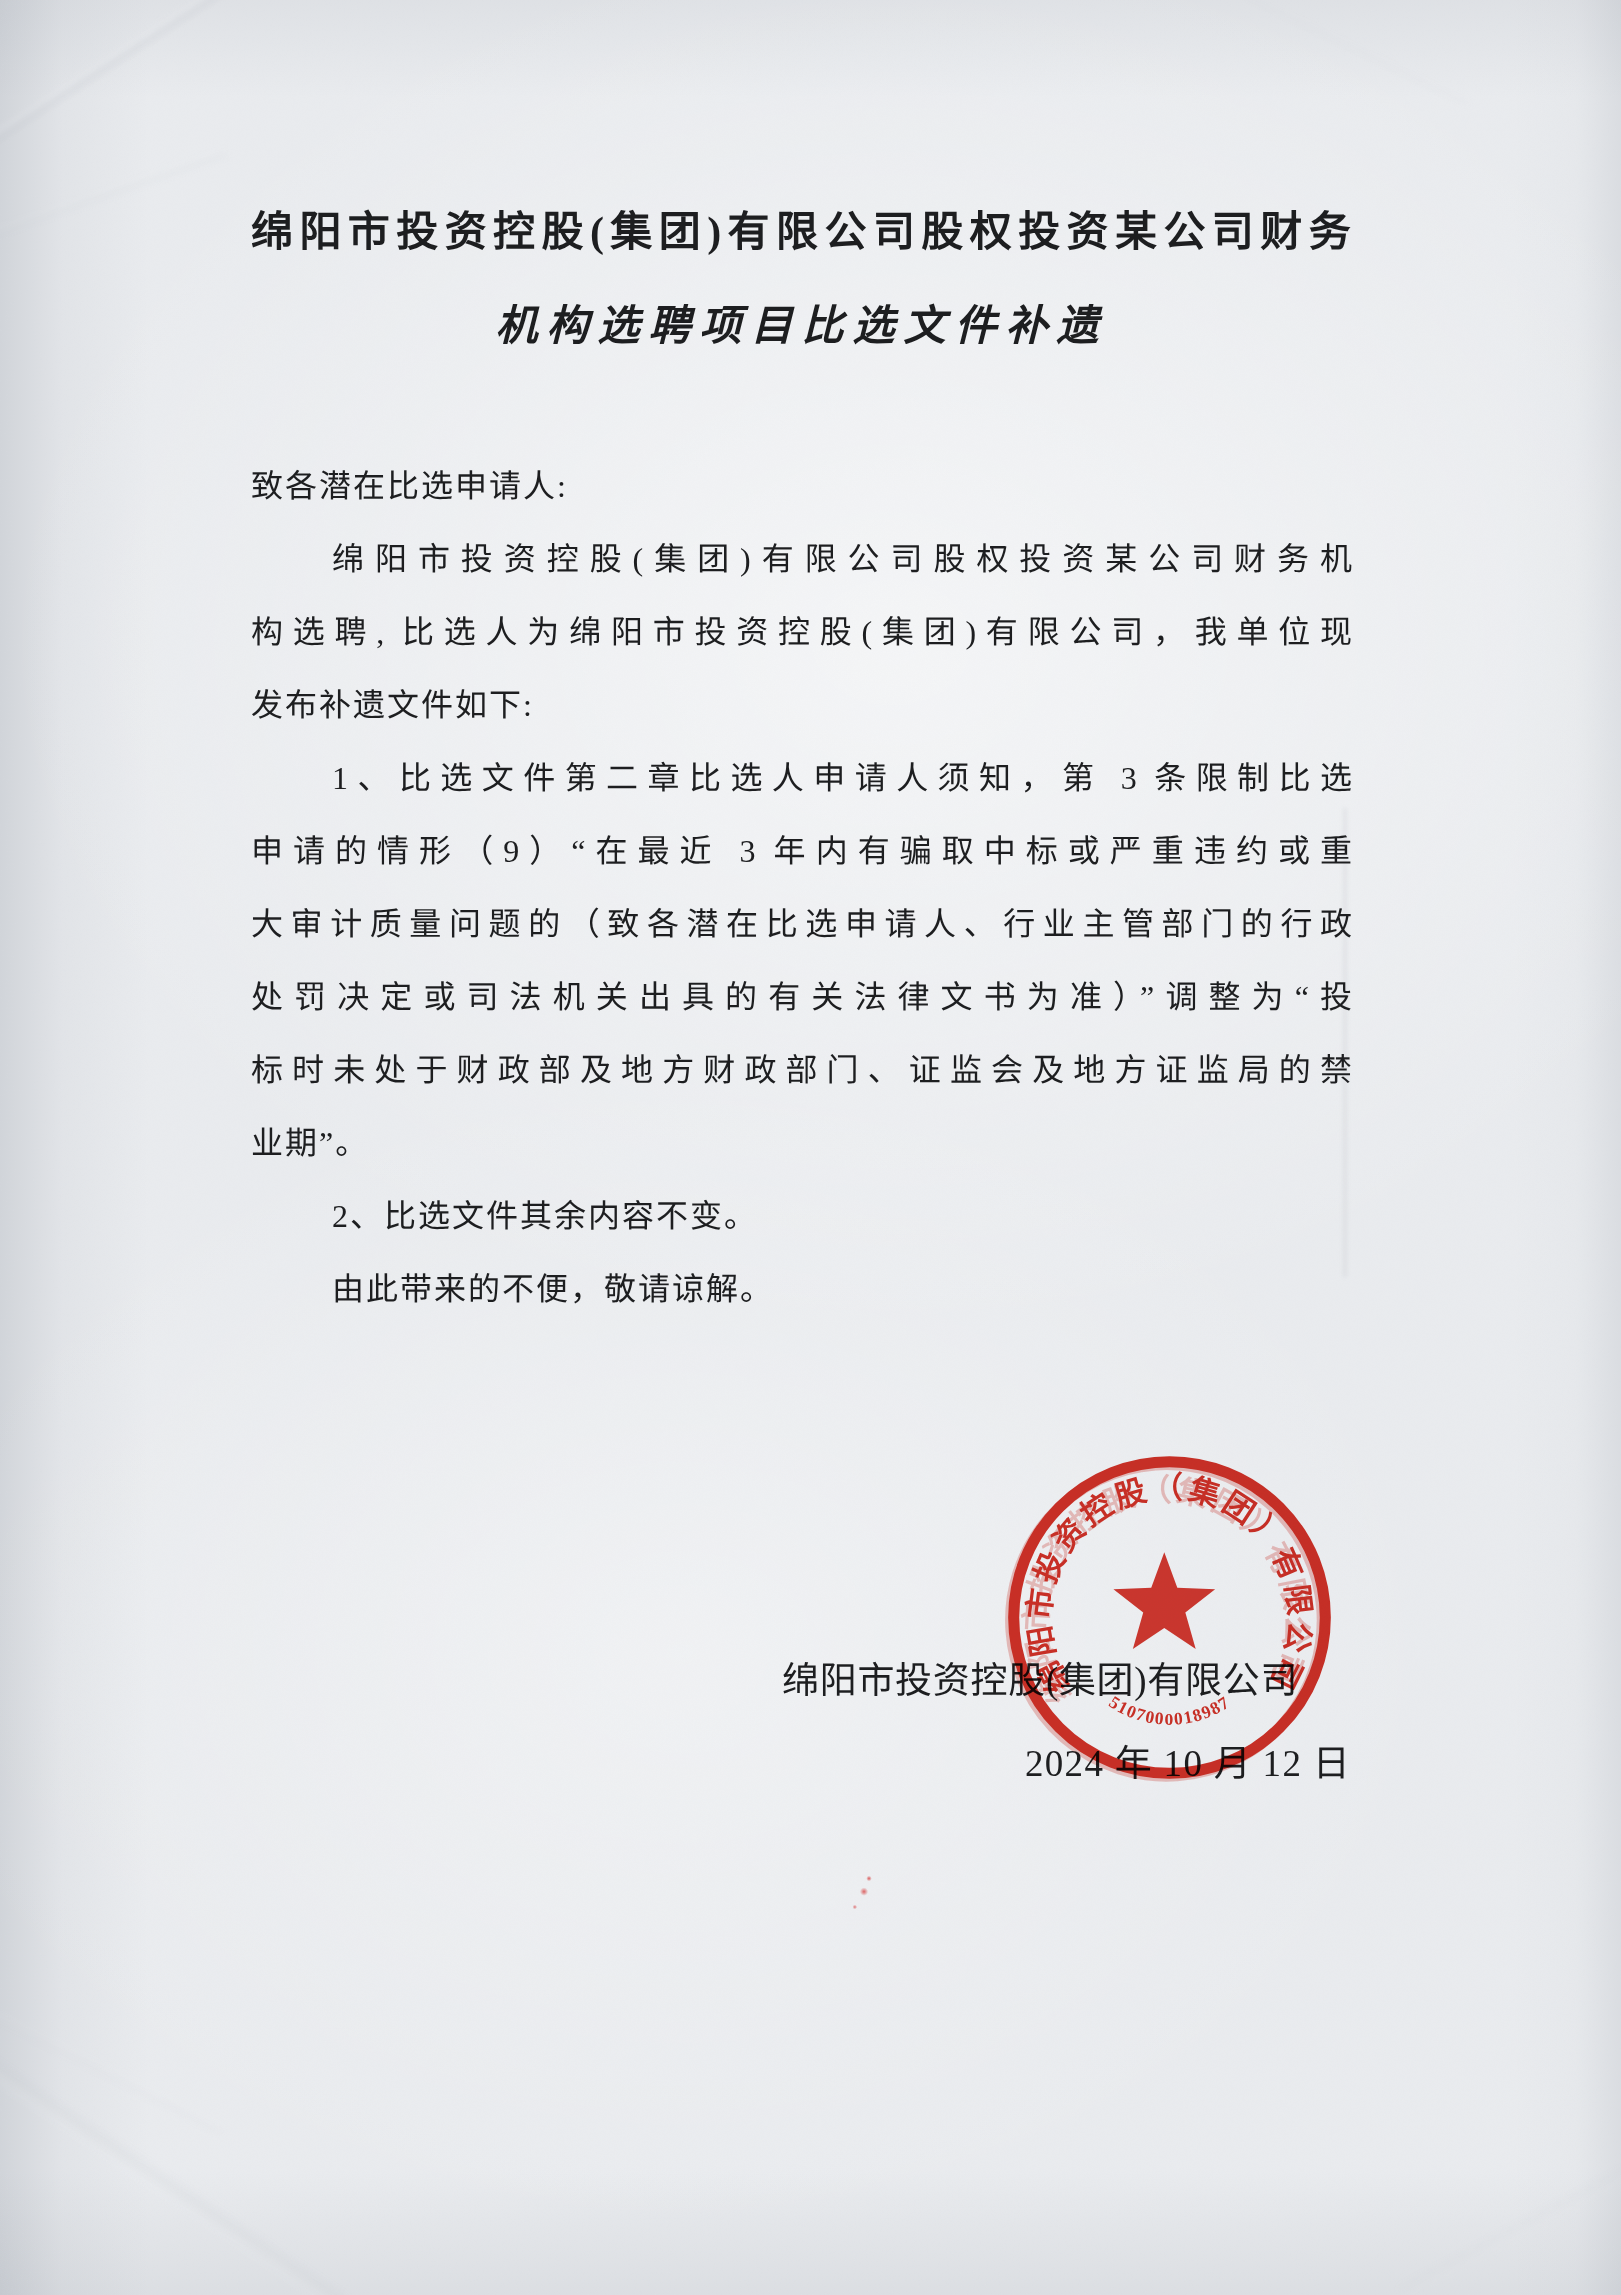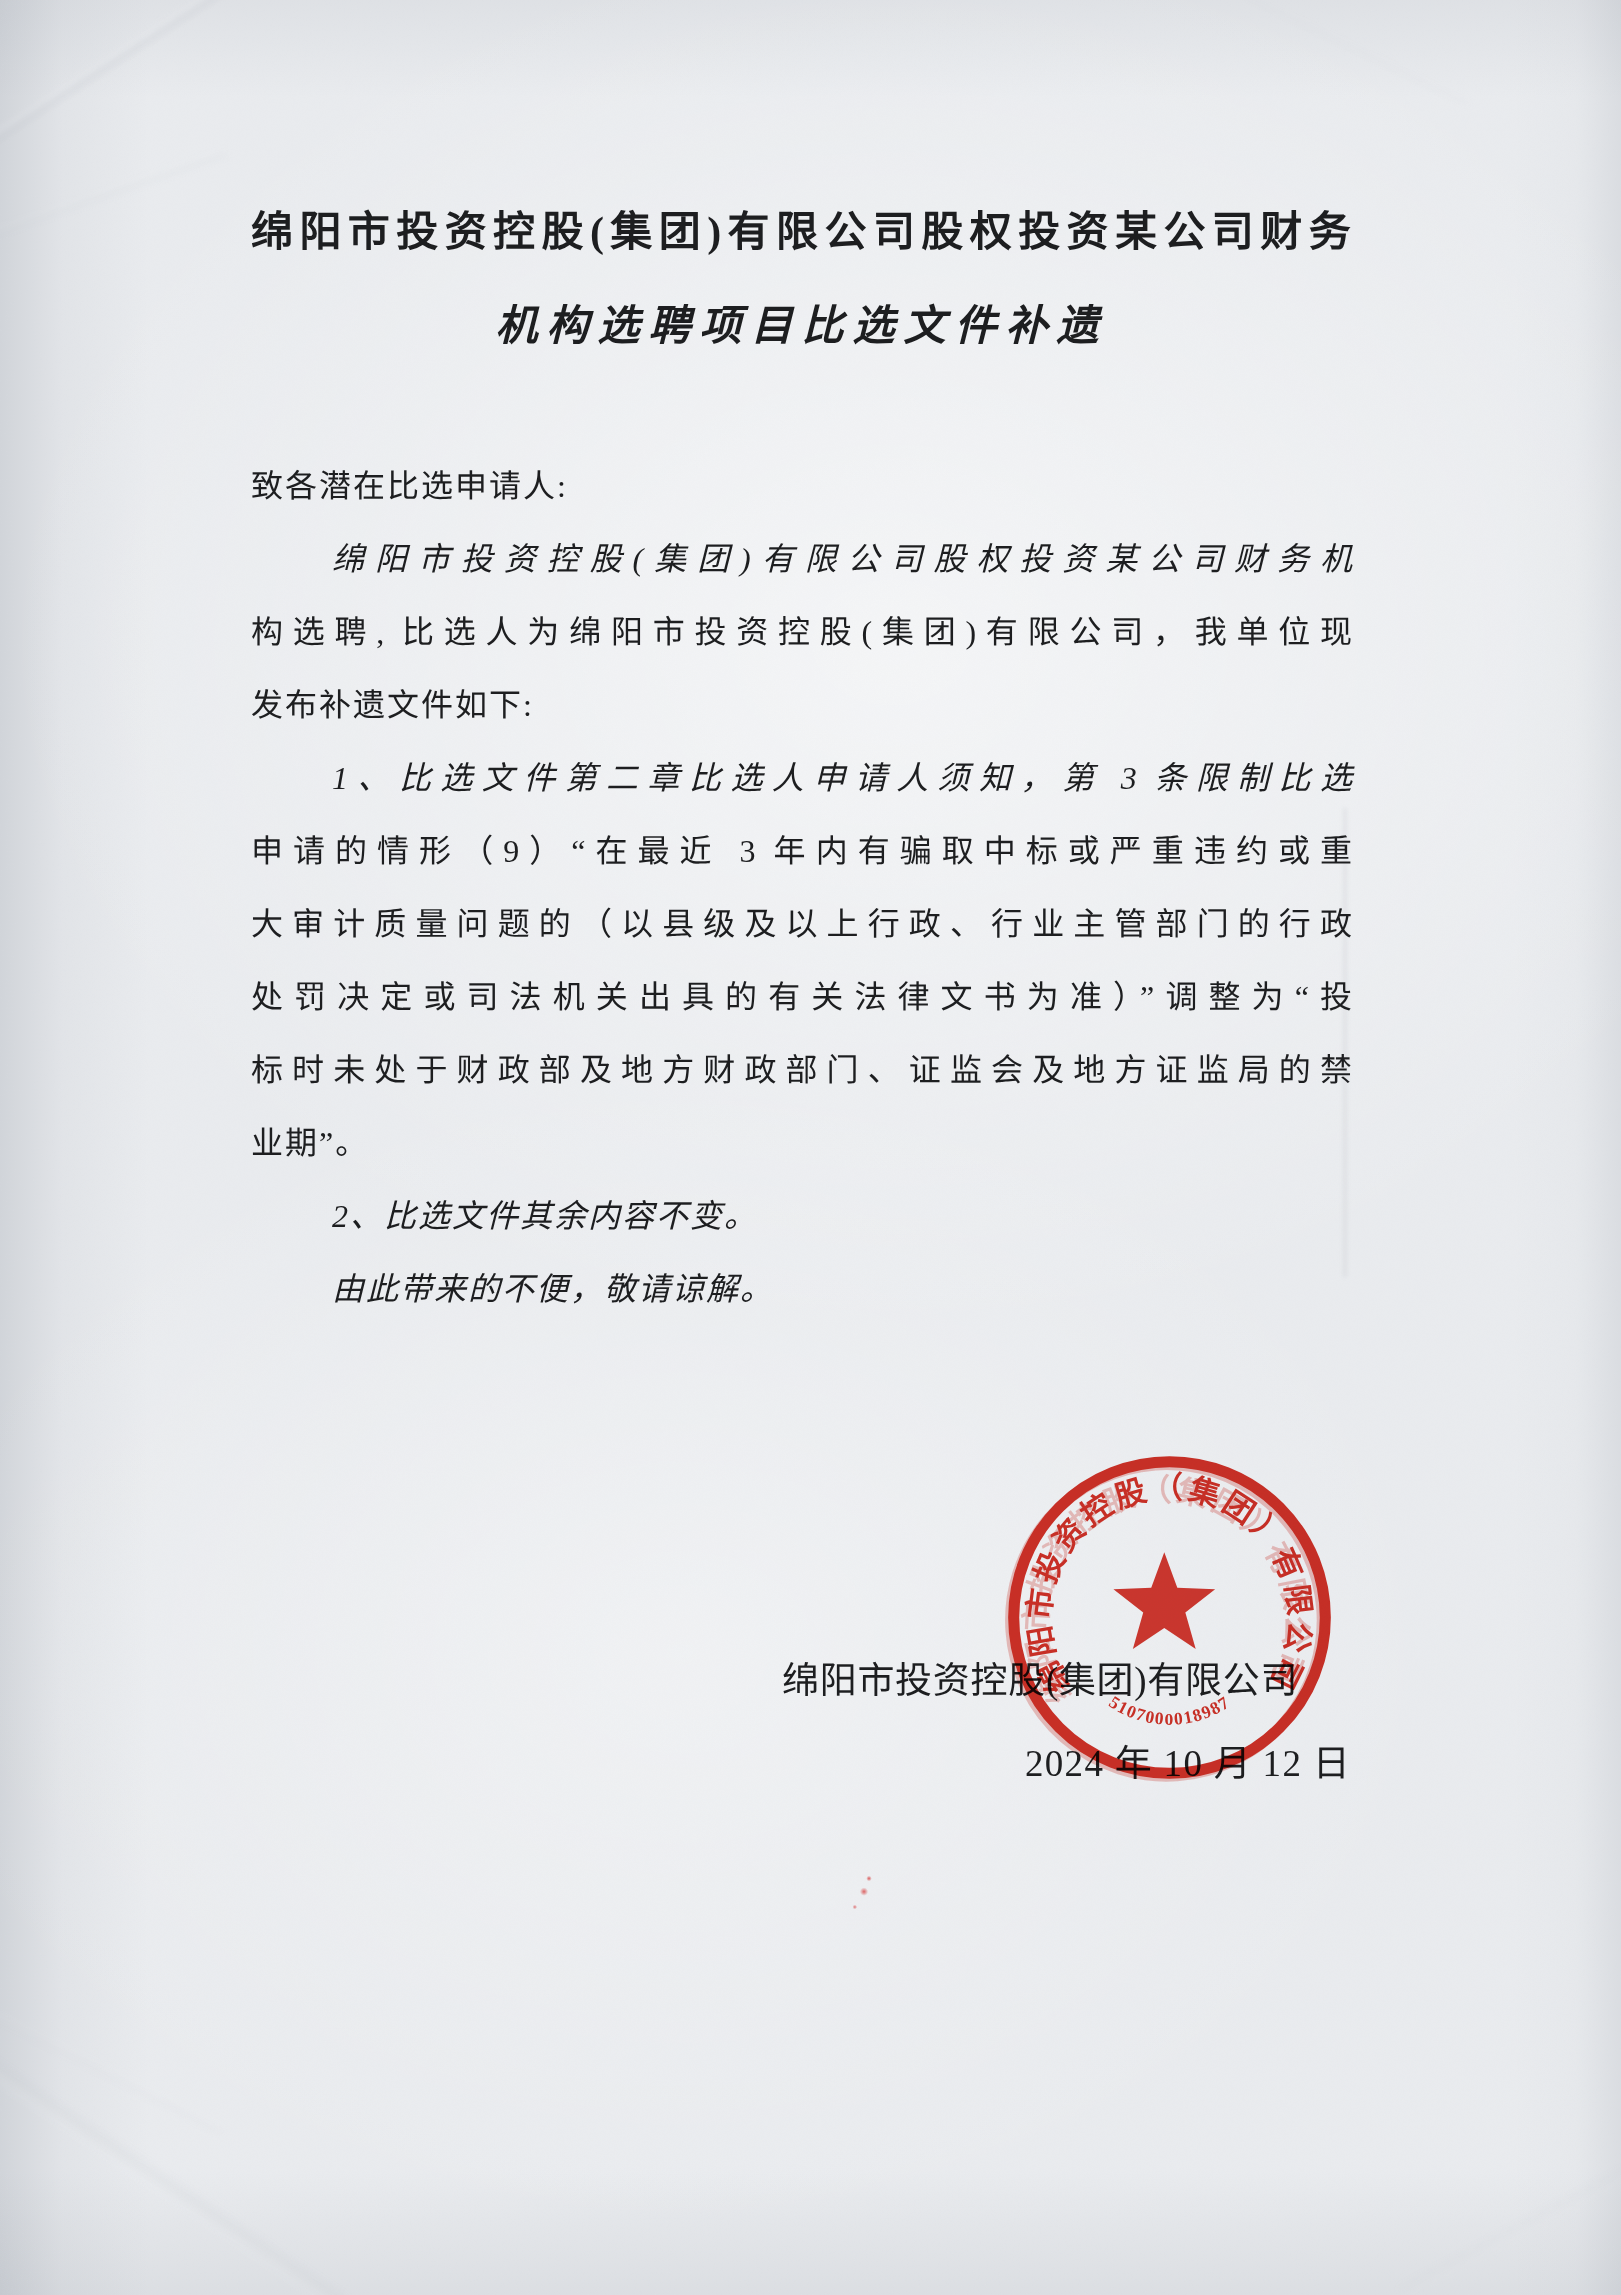--- a/index.html
+++ b/index.html
@@ -34,21 +34,21 @@
   .c7{left:1382px;top:2209px;width:339px;height:6.5px;transform:rotate(-28deg);
       background:linear-gradient(180deg,rgba(95,105,122,.22),rgba(255,255,255,.6));filter:blur(4.6px);opacity:.35;}
 
   .title{position:absolute;left:251px;width:1101px;font-weight:700;font-size:42px;line-height:55px;
          letter-spacing:1.3px;white-space:nowrap;}
   .title.l1{top:205px;text-align:justify;text-align-last:justify;}
   .title.l2{top:299px;text-align:center;letter-spacing:9px;font-style:italic;}
 
   .bodytext{position:absolute;left:251px;top:450px;width:1101px;font-size:32px;}
   .bline{height:73px;line-height:73px;letter-spacing:2px;white-space:nowrap;}
-  .bline.ind{padding-left:81px;font-style:italic;}
+  .bline.ind{padding-left:81px;}
   .bline.just{text-align:justify;text-align-last:justify;white-space:normal;letter-spacing:normal;}
 
   .signature{position:absolute;left:782px;top:1661px;font-size:37px;line-height:39px;letter-spacing:0.7px;}
   .datetext{position:absolute;left:1025px;top:1744px;font-size:37px;line-height:39px;letter-spacing:1.3px;}
 
   .seal{position:absolute;left:1000px;top:1448px;width:339px;height:339px;
         mix-blend-mode:multiply;filter:blur(0.4px);opacity:.95;}
   .seal text{font-family:"Liberation Serif","DejaVu Serif",serif;font-weight:700;}
 
   .red-speck{position:absolute;left:847px;top:1872px;width:30px;height:43px;pointer-events:none;
@@ -82,21 +82,21 @@
   <div class="title l1">绵阳市投资控股(集团)有限公司股权投资某公司财务</div>
   <div class="title l2">机构选聘项目比选文件补遗</div>
 
   <div class="bodytext" id="body-lines">
       <div class="bline">致各潜在比选申请人:</div>
       <div class="bline ind just">绵阳市投资控股(集团)有限公司股权投资某公司财务机</div>
       <div class="bline just">构选聘, 比选人为绵阳市投资控股(集团)有限公司，我单位现</div>
       <div class="bline">发布补遗文件如下:</div>
       <div class="bline ind just">1、比选文件第二章比选人申请人须知，第 3 条限制比选</div>
       <div class="bline just">申请的情形（9）“在最近 3 年内有骗取中标或严重违约或重</div>
-      <div class="bline just">大审计质量问题的（以县级及以上行政、行业主管部门的行政</div>
+      <div class="bline just">大审计质量问题的（致各潜在比选申请人、行业主管部门的行政</div>
       <div class="bline just">处罚决定或司法机关出具的有关法律文书为准）”调整为“投</div>
       <div class="bline just">标时未处于财政部及地方财政部门、证监会及地方证监局的禁</div>
       <div class="bline">业期”。</div>
       <div class="bline ind">2、比选文件其余内容不变。</div>
       <div class="bline ind">由此带来的不便，敬请谅解。</div>
     </div>
 
   <div class="signature">绵阳市投资控股(集团)有限公司</div>
   <div class="datetext">2024 年 10 月 12 日</div>
 

